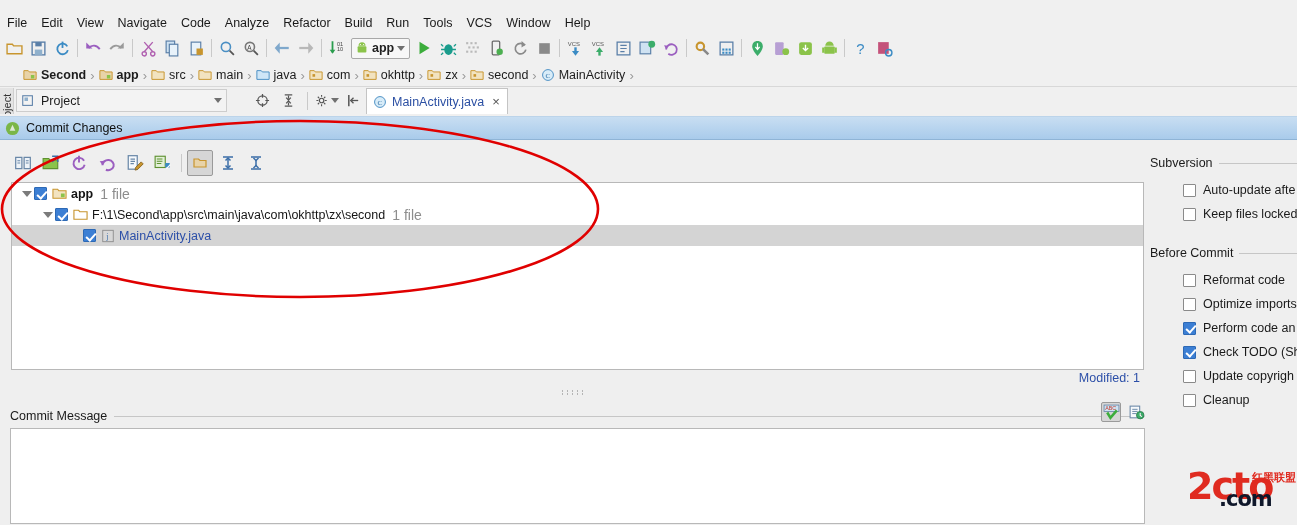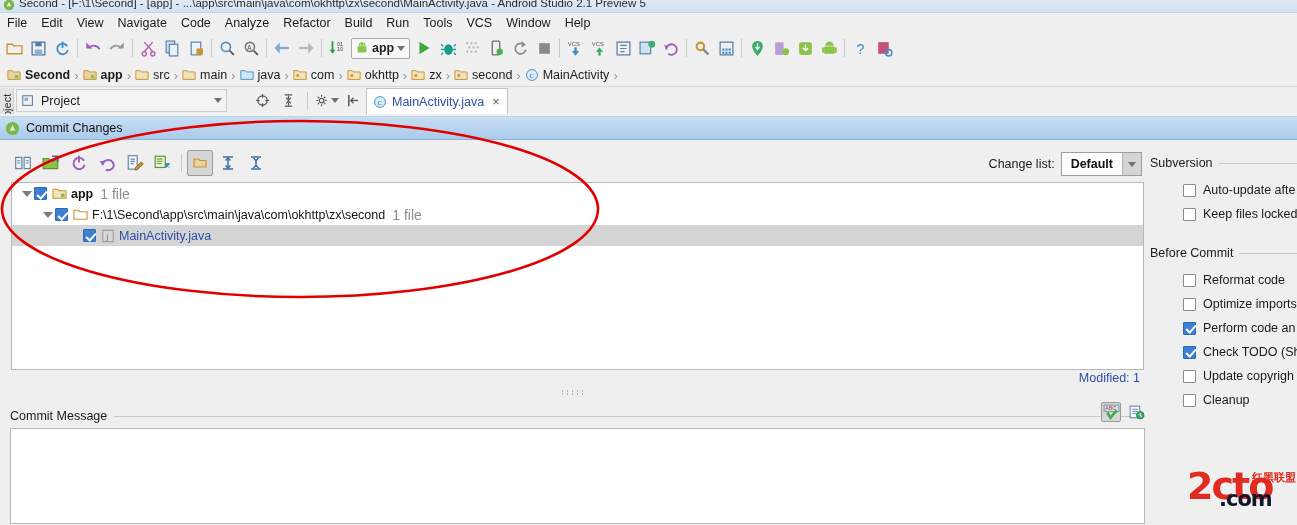--- a/index.html
+++ b/index.html
@@ -62,21 +62,21 @@
   .run-config .rc-label { font-size: 12.5px; font-weight: bold; color: #222; }
   .caret-dn {
     width: 0; height: 0; border-left: 4px solid transparent;
     border-right: 4px solid transparent; border-top: 5px solid #707070;
   }
 
   
   .breadcrumb {
     position: absolute; top: 64px; left: 0; width: 1297px; height: 23px;
     background: #f0f0f0; display: flex; align-items: center;
-    padding-left: 4px;
+    padding-left: 20px;
     border-bottom: 1px solid #d8d8d8;
   }
   .crumb { display: flex; align-items: center; gap: 4px; padding: 0 3px; cursor: default;}
   .crumb-label { font-size: 12.5px; color: #1c1c1c; white-space: nowrap; }
   .crumb.bold .crumb-label { font-weight: bold; }
   .crumb-sep { color: #9a9a9a; font-size: 13px; margin: 0 1px; }
 
   
   .twrow {
     position: absolute; top: 88px; left: 0; width: 1297px; height: 26px;
@@ -269,27 +269,20 @@
   .annot {
     position: absolute; left: 0; top: 113px; width: 620px; height: 190px;
     pointer-events: none;
   }
 </style>
 </head>
 <body>
 
 <div id="app">
 
-  <div class="titlebar">
-    <svg class="tb-ico" viewBox="0 0 16 16">
-      <circle cx="8" cy="8" r="7" fill="#7ab648"></circle>
-      <path d="M5 9.5 L8 4 L11 9.5 Z" fill="#fff"></path>
-    </svg>
-    <div class="tb-text">Second - [F:\1\Second] - [app] - ...\app\src\main\java\com\okhttp\zx\second\MainActivity.java - Android Studio 2.1 Preview 5</div>
-  </div>
 
   <div class="menubar">
     <div class="menu-item">File</div>
     <div class="menu-item">Edit</div>
     <div class="menu-item">View</div>
     <div class="menu-item">Navigate</div>
     <div class="menu-item">Code</div>
     <div class="menu-item">Analyze</div>
     <div class="menu-item">Refactor</div>
     <div class="menu-item">Build</div>
@@ -771,29 +764,20 @@
       <div class="tb-btn">
         <svg width="16" height="16" viewBox="0 0 16 16">
             <path d="M3 2h10M3 14h10" stroke="#3b6ea8" stroke-width="1.5"></path>
             <path d="M8 5v6" stroke="#3b6ea8" stroke-width="1.5"></path>
             <path d="M5.5 3L8 5.5 10.5 3" fill="none" stroke="#3b6ea8" stroke-width="1.5"></path>
             <path d="M5.5 13L8 10.5 10.5 13" fill="none" stroke="#3b6ea8" stroke-width="1.5"></path>
           </svg>
       </div>
     </div>
 
-    <div class="changelist-area">
-      <span class="cl-label">Change list:</span>
-      <div class="cl-combo">
-        <div class="cl-value">Default</div>
-        <div class="cl-arrow">
-          <span class="caret-dn"></span>
-        </div>
-      </div>
-    </div>
 
     <div class="tree">
 
       <div class="tree-row" style="padding-left:8px">
         <span class="tw-arrow">
             <i></i>
           </span>
         <span class="cb on"></span>
         <span class="node-icon">
           <svg width="15" height="15" viewBox="0 0 16 16">

